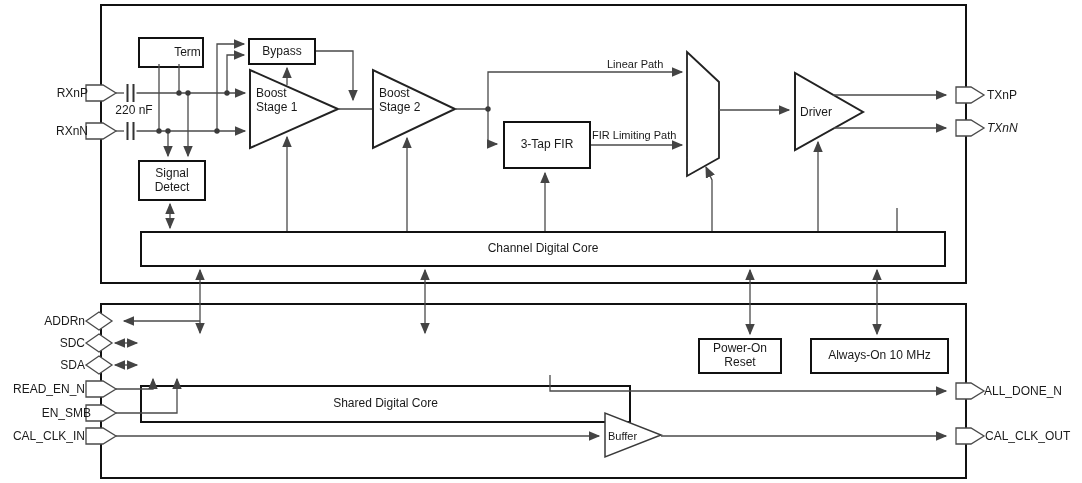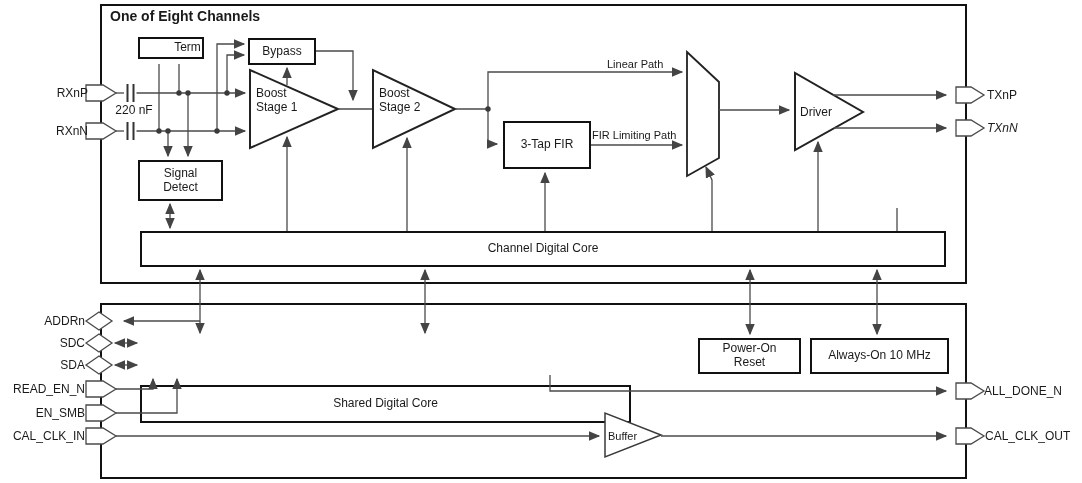--- a/index.html
+++ b/index.html
@@ -22,29 +22,29 @@
   .txtlayer{position:absolute;left:0;top:0;width:100%;height:100%;pointer-events:none;}
 </style>
 </head>
 <body>
 
 <div id="stage">
 
   <div class="outerbox" style="left:100px;top:4px;width:867px;height:280px;"></div>
   <div class="outerbox" style="left:100px;top:303px;width:867px;height:176px;"></div>
 
-  <div class="block" style="left:138px;top:37px;width:66px;height:22px;padding-left:33px;">Term</div>
+  <div class="block" style="left:138px;top:37px;width:66px;height:31px;padding-left:33px;">Term</div>
   <div class="block" style="left:248px;top:38px;width:68px;height:27px;text-align:right;">Bypass</div>
-  <div class="block" style="left:138px;top:160px;width:85px;height:41px;">Signal
+  <div class="block" style="left:138px;top:160px;width:68px;height:41px;">Signal
 Detect</div>
   <div class="block" style="left:503px;top:121px;width:88px;height:48px;">3-Tap FIR</div>
   <div class="block" style="left:140px;top:231px;width:806px;height:36px;">Channel Digital Core</div>
 
   <div class="block" style="left:140px;top:337px;width:491px;height:38px;margin-top:48px;">Shared Digital Core</div>
-  <div class="block" style="left:698px;top:338px;width:103px;height:36px;">Power-On
+  <div class="block" style="left:698px;top:338px;width:84px;height:36px;">Power-On
 Reset</div>
   <div class="block" style="left:810px;top:338px;width:139px;height:36px;">Always-On 10 MHz</div>
 
   <svg width="1082" height="483" viewBox="0 0 1082 483">
     <defs>
       <marker id="ah" viewBox="0 0 10 8" refX="8.5" refY="4" markerWidth="9.5" markerHeight="7.6" orient="auto-start-reverse">
         <path d="M0,0 L9.5,4 L0,8 Z" fill="#444"></path>
       </marker>
     </defs>
 
@@ -129,21 +129,20 @@
       <polygon points="86,405 103,405 116,413 103,421 86,421"></polygon>
       <polygon points="86,428 103,428 116,436 103,444 86,444"></polygon>
       <polygon points="956,87 971,87 984,95 971,103 956,103"></polygon>
       <polygon points="956,120 971,120 984,128 971,136 956,136"></polygon>
       <polygon points="956,383 971,383 984,391 971,399 956,399"></polygon>
       <polygon points="956,428 971,428 984,436 971,444 956,444"></polygon>
     </g>
   </svg>
 
   <div class="txtlayer">
-    <div class="title" style="left:110px;top:8px;">One of Eight Channels</div>
 
     <div class="lbl right" style="left:20px;top:86px;width:68px;">RXnP</div>
     <div class="lbl right" style="left:20px;top:124px;width:68px;">RXnN</div>
     <div class="lbl" style="left:110px;top:103px;width:48px;text-align:center;">220 nF</div>
 
     <div class="lbl" style="left:256px;top:86px;">Boost
 Stage 1</div>
     <div class="lbl" style="left:379px;top:86px;">Boost
 Stage 2</div>
     <div class="lbl" style="left:800px;top:105px;">Driver</div>
@@ -151,21 +150,21 @@
     <div class="lbl small" style="left:607px;top:57px;">Linear Path</div>
     <div class="lbl small" style="left:592px;top:128px;">FIR Limiting Path</div>
 
     <div class="lbl" style="left:987px;top:88px;">TXnP</div>
     <div class="lbl" style="left:987px;top:121px;font-style:italic;">TXnN</div>
 
     <div class="lbl right" style="left:0px;top:314px;width:85px;">ADDRn</div>
     <div class="lbl right" style="left:0px;top:336px;width:85px;">SDC</div>
     <div class="lbl right" style="left:0px;top:358px;width:85px;">SDA</div>
     <div class="lbl right" style="left:0px;top:382px;width:85px;">READ_EN_N</div>
-    <div class="lbl right" style="left:0px;top:406px;width:85px;">EN_SMB</div>
+    <div class="lbl right" style="left:6px;top:406px;width:85px;">EN_SMB</div>
     <div class="lbl right" style="left:0px;top:429px;width:85px;">CAL_CLK_IN</div>
 
     <div class="lbl small" style="left:608px;top:429px;">Buffer</div>
 
     <div class="lbl" style="left:984px;top:384px;">ALL_DONE_N</div>
     <div class="lbl" style="left:985px;top:429px;">CAL_CLK_OUT</div>
   </div>
 </div>
 
 </body></html>

